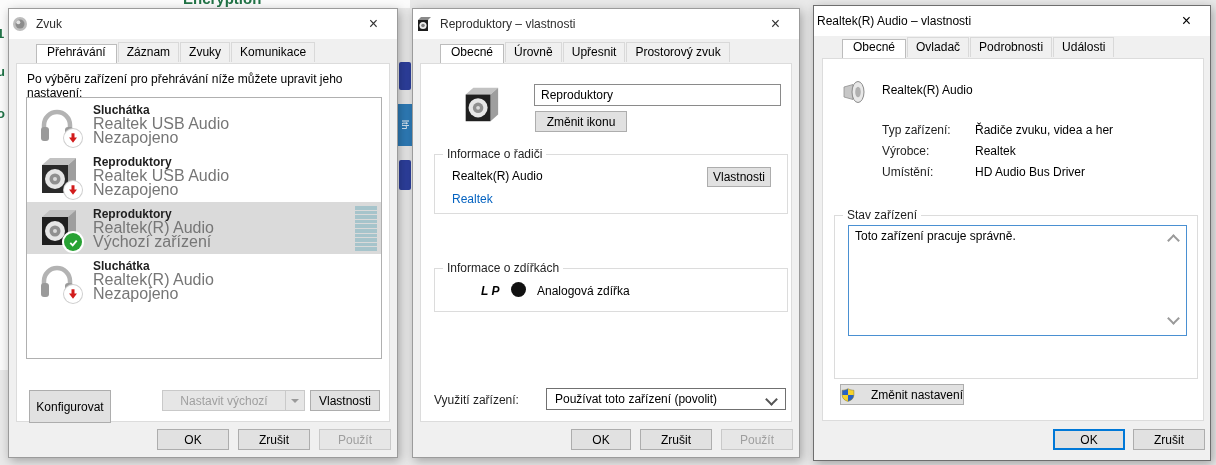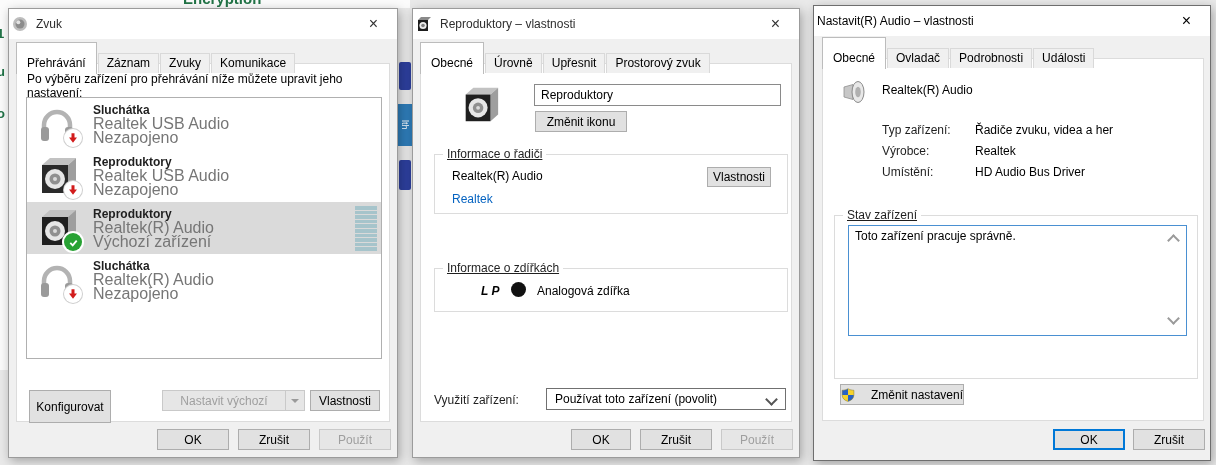--- a/index.html
+++ b/index.html
@@ -16,21 +16,21 @@
   .blob-mid span{writing-mode:vertical-rl;}
   
   .dialog{position:absolute;background:#f0f0f0;border:1px solid #9b9b9b;box-shadow:2px 3px 10px rgba(0,0,0,.30);box-sizing:border-box;}
   .titlebar{position:absolute;left:0;top:0;right:0;height:30px;background:#fff;display:flex;align-items:center;padding-left:3px;}
   .titlebar .ticon{margin-right:8px;display:flex;}
   .title{font-size:12px;color:#2e2e2e;}
   .close{position:absolute;right:1px;top:1px;width:45px;height:28px;display:flex;align-items:center;justify-content:center;
          font-size:16px;color:#333;cursor:default;}
   .tabs{position:absolute;display:flex;align-items:flex-end;z-index:3;}
   .tab{background:#f0f0f0;border:1px solid #d9d9d9;border-bottom:none;padding:2px 8px 3px;margin-right:1px;white-space:nowrap;}
-  .tab.active{background:#fff;padding:13px 10px 4px;margin-bottom:-1px;border-color:#bcbcbc;}
+  .tab.active{background:#fff;padding:0 10px 4px;margin-bottom:-1px;border-color:#bcbcbc;margin-left:20px;}
   .page{position:absolute;background:#fff;border:1px solid #dcdcdc;box-sizing:border-box;z-index:1;}
   .btn{background:#e1e1e1;border:1px solid #adadad;display:flex;align-items:center;justify-content:center;
        box-sizing:border-box;font-size:12px;white-space:nowrap;}
   .btn.disabled{background:#e6e6e6;border-color:#c9c9c9;color:#9f9f9f;}
   .btn.focused{border:2px solid #0078d7;}
   .botrow{position:absolute;left:0;right:0;display:flex;justify-content:flex-end;gap:9px;padding-right:6px;}
   .botrow .btn{width:72px;height:21px;}
   
   .list{position:absolute;background:#fff;border:1px solid #b0b0b0;box-sizing:border-box;}
   .dev{position:relative;height:52px;display:flex;align-items:center;padding-left:8px;box-sizing:border-box;}
@@ -39,21 +39,21 @@
   .badge{position:absolute;right:-3px;bottom:-1px;width:18px;height:18px;border-radius:50%;background:#fff;
          box-shadow:0 0 0 1px #cfcfcf;display:flex;align-items:center;justify-content:center;}
   .badge.green{background:#28a234;box-shadow:0 0 0 2px #fff;}
   .dev-text{margin-left:14px;line-height:14px;}
   .dev-name{font-weight:bold;color:#1f1f1f;}
   .dev-sub{font-size:16px;color:#767676;}
   .meter{position:absolute;right:4px;top:4px;display:flex;flex-direction:column;gap:1px;}
   .meter span{width:22px;height:3.6px;background:#a6c4cb;}
   
   .group{position:absolute;border:1px solid #dcdcdc;box-sizing:border-box;}
-  .group-label{position:absolute;top:-8px;left:8px;background:#fff;padding:0 4px;color:#1f1f1f;white-space:nowrap;text-decoration:underline;}
+  .group-label{position:absolute;top:-8px;left:8px;background:#fff;padding:0 4px;color:#1f1f1f;white-space:nowrap;}
   .textinput{position:absolute;background:#fff;border:1px solid #8a8a8a;display:flex;align-items:center;
              padding:0 6px;box-sizing:border-box;}
   .combo{position:absolute;background:#fff;border:1px solid #707070;display:flex;align-items:center;
          padding:0 12px 0 8px;box-sizing:border-box;}
   .chev{position:absolute;width:7px;height:7px;border:solid #555;border-width:0 2px 2px 0;transform:rotate(45deg);}
   .chev.gray{border-color:#9a9a9a;}
   .chev.up{transform:rotate(-135deg);}
   .link{color:#0563c1;}
   .statusbox{position:absolute;background:#fff;border:1px solid #4a90d2;box-sizing:border-box;padding:3px 20px 3px 6px;}
   .split{position:absolute;display:flex;}
@@ -279,21 +279,21 @@
 
     <div class="botrow" style="top:420px;">
       <div class="btn" style="width:60px;">OK</div>
       <div class="btn">Zrušit</div>
       <div class="btn disabled">Použít</div>
     </div>
   </div>
 
   <div class="dialog" style="left:813px;top:5px;width:398px;height:456px;border-color:#6e6e6e;">
     <div class="titlebar">
-      <span class="title" style="color:#000;">Nastavit(R) Audio – vlastnosti</span>
+      <span class="title" style="color:#000;">Realtek(R) Audio – vlastnosti</span>
       <div class="close" style="color:#000;">×</div>
     </div>
 
     <div class="tabs" style="left:8px;top:31px;">
       <div class="tab active">Obecné</div>
       <div class="tab">Ovladač</div>
       <div class="tab">Podrobnosti</div>
       <div class="tab">Události</div>
     </div>
 

